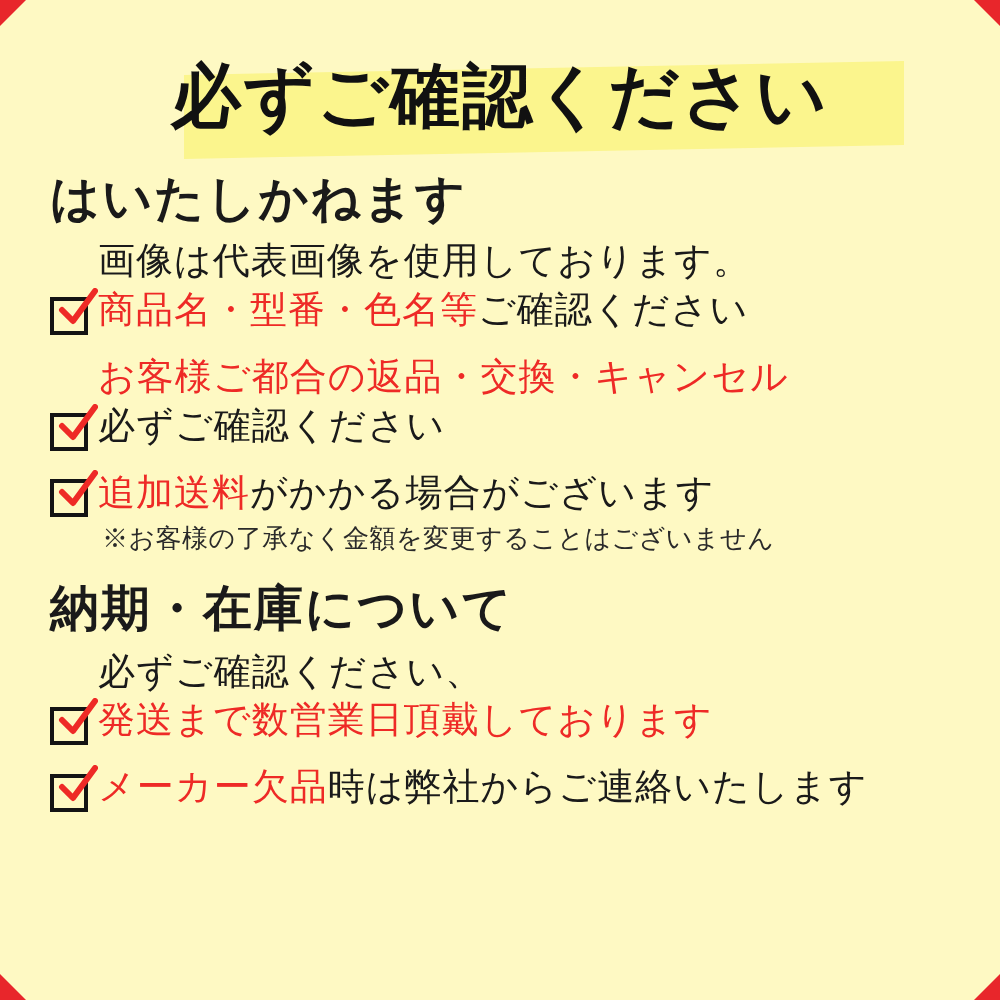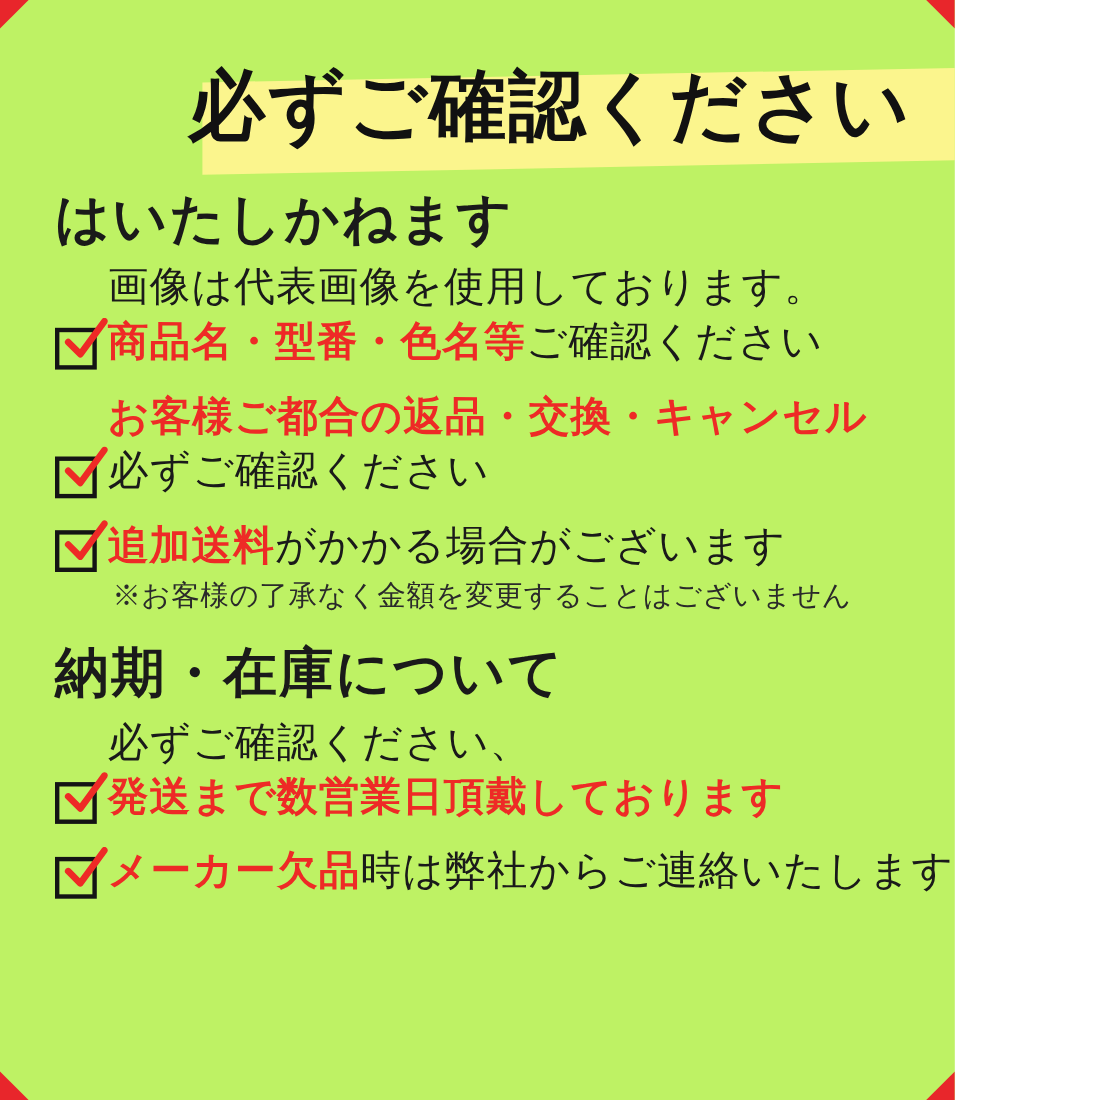--- a/index.html
+++ b/index.html
@@ -5,23 +5,23 @@
   html, body {
     margin: 0;
     padding: 0;
     background: #ffffff;
   }
   body {
     font-family: "DejaVu Sans", "Liberation Sans", sans-serif;
   }
   #page {
     position: relative;
-    width: 868px;
+    width: 1000px;
     height: 1000px;
-    background: #bef264;
+    background: #fef9c3;
     overflow: hidden;
     box-sizing: border-box;
   }
   
   .corner {
     position: absolute;
     width: 0;
     height: 0;
   }
   .corner-tl {
@@ -123,21 +123,21 @@
 
   .item-lines {
     font-family: "DejaVu Serif", "Liberation Serif", serif;
     font-size: 37px;
     line-height: 1.32;
     color: #1a1a1a;
     letter-spacing: 1px;
     padding-top: 2px;
   }
   .item-lines .line { white-space: nowrap; }
-  .red { color: #ee2a26; font-weight: bold; }
+  .red { color: #ee2a26; font-weight: normal; }
   .blk { color: #1a1a1a; }
   .note {
     font-family: "DejaVu Serif", "Liberation Serif", serif;
     font-size: 26px;
     color: #2a2a2a;
     letter-spacing: 0.5px;
     margin: -6px 0 10px 58px;
     white-space: nowrap;
   }
 </style>

